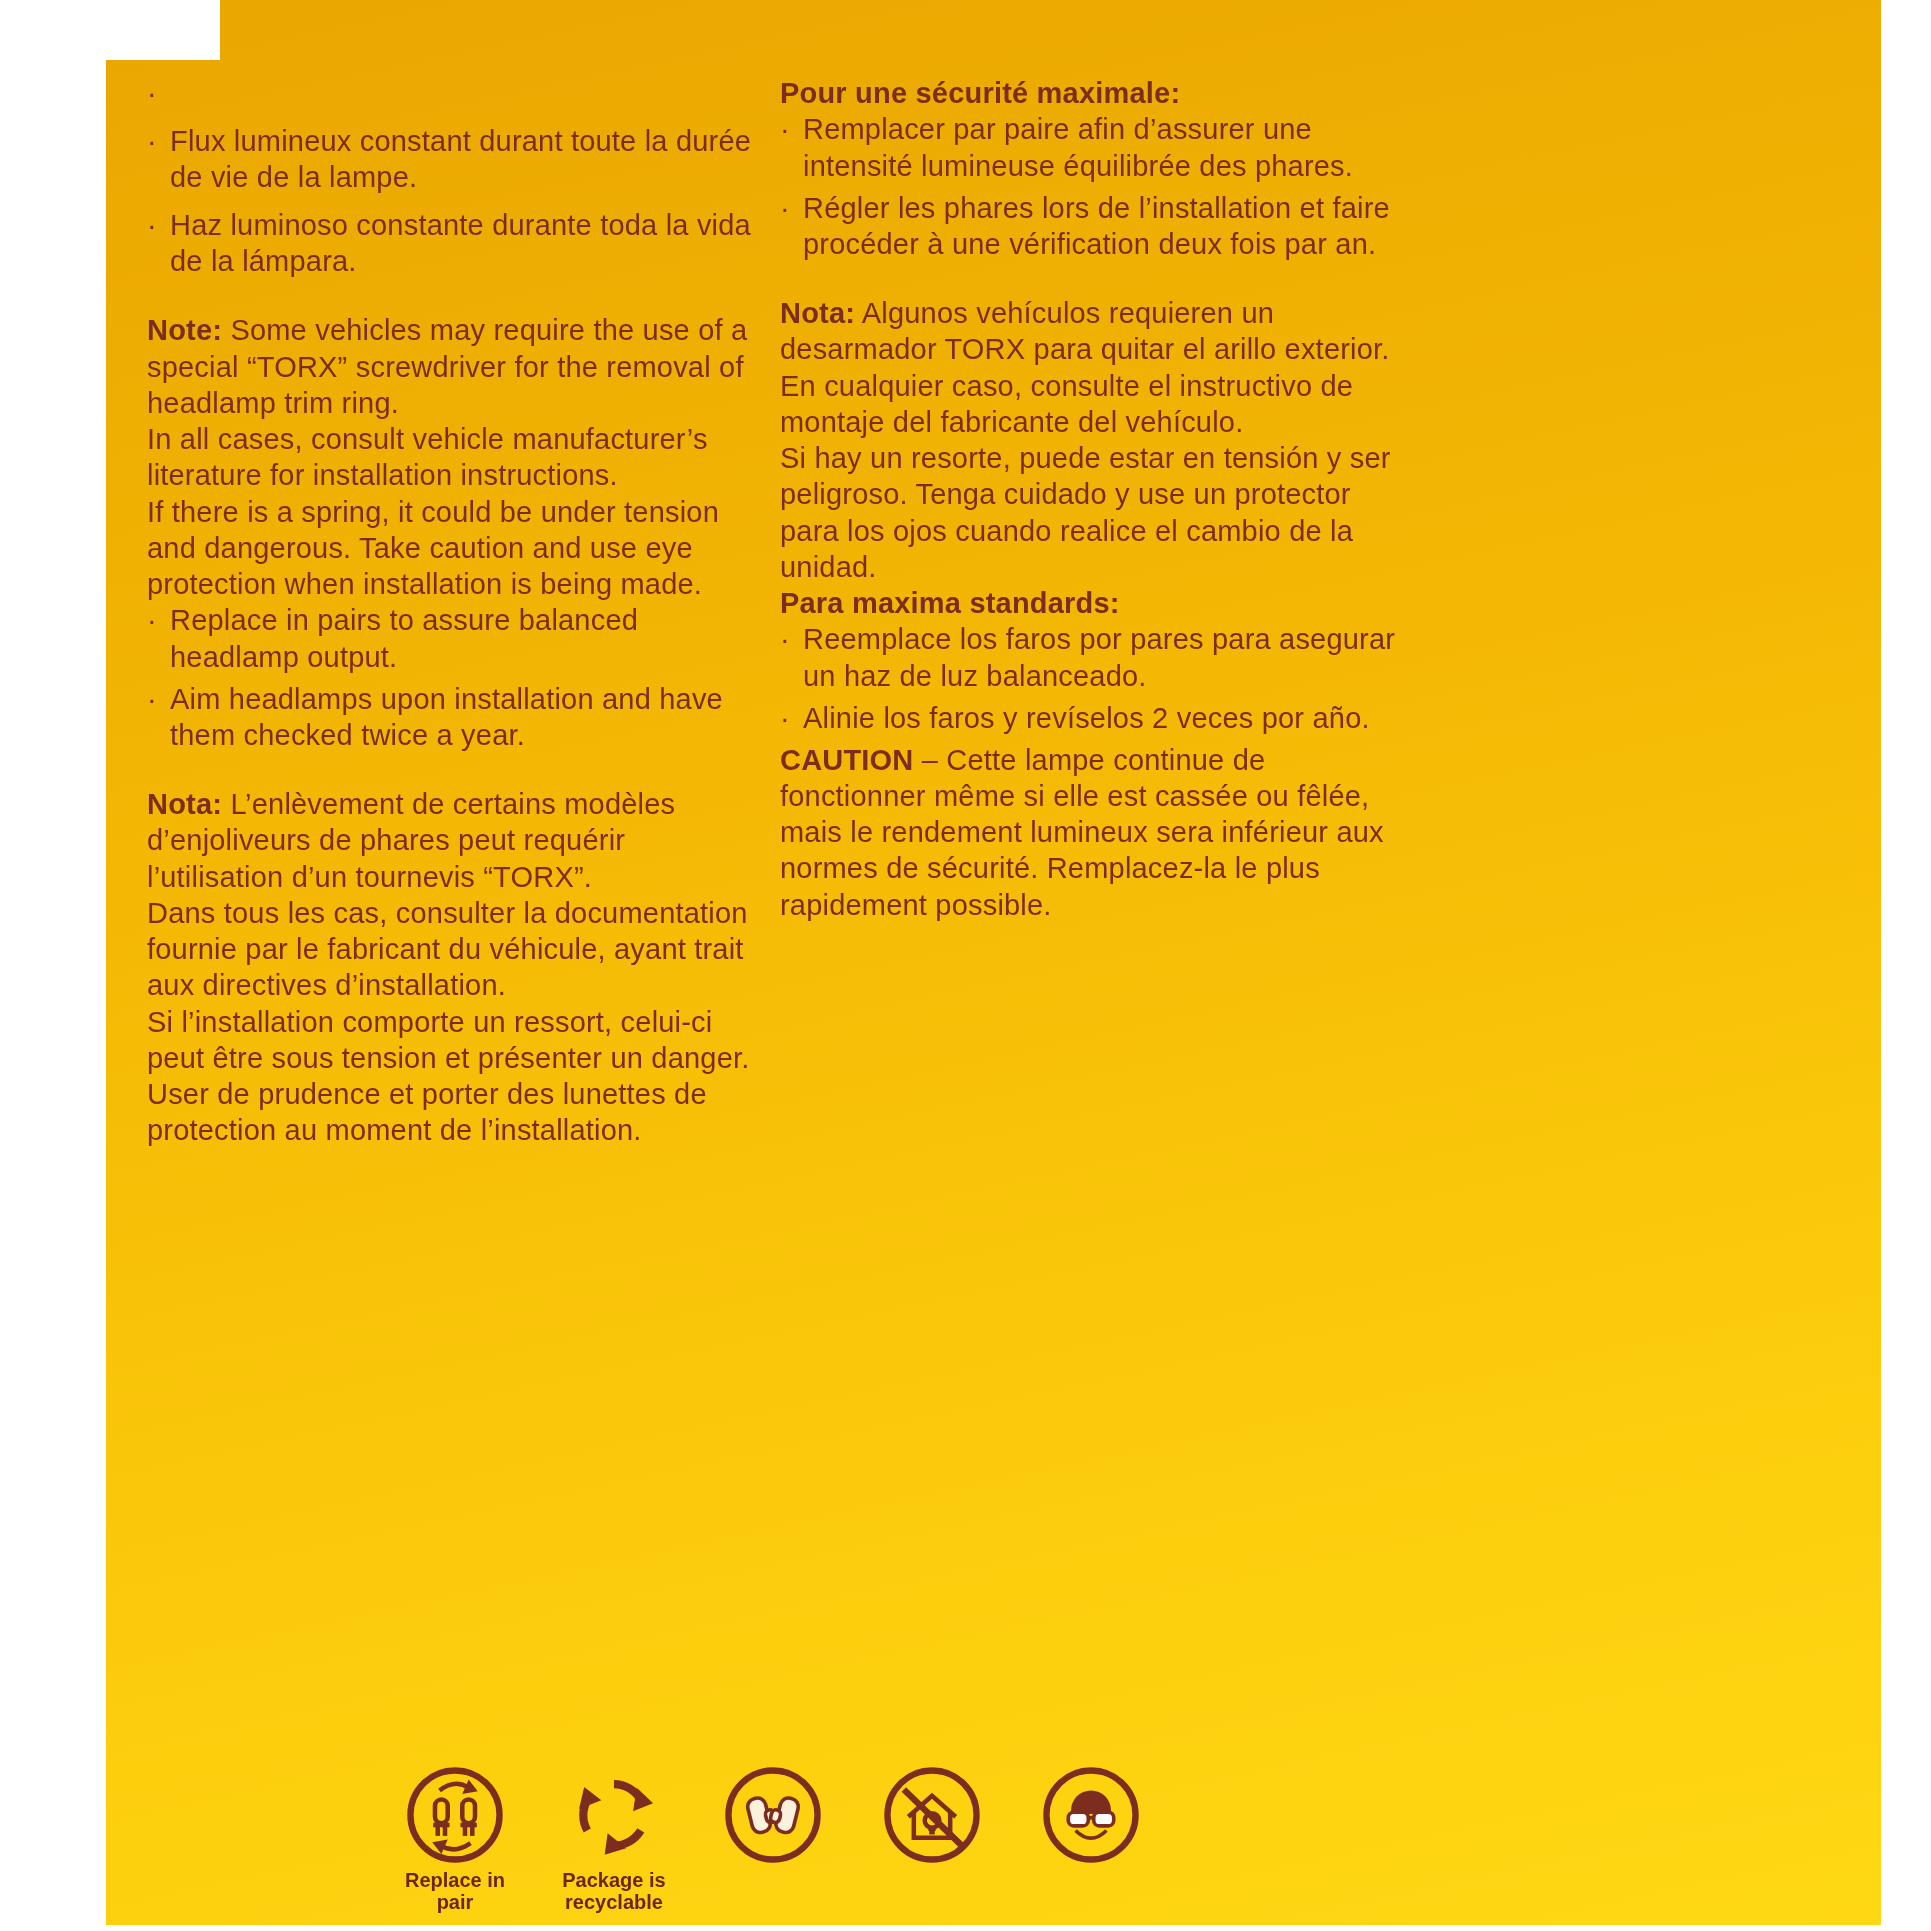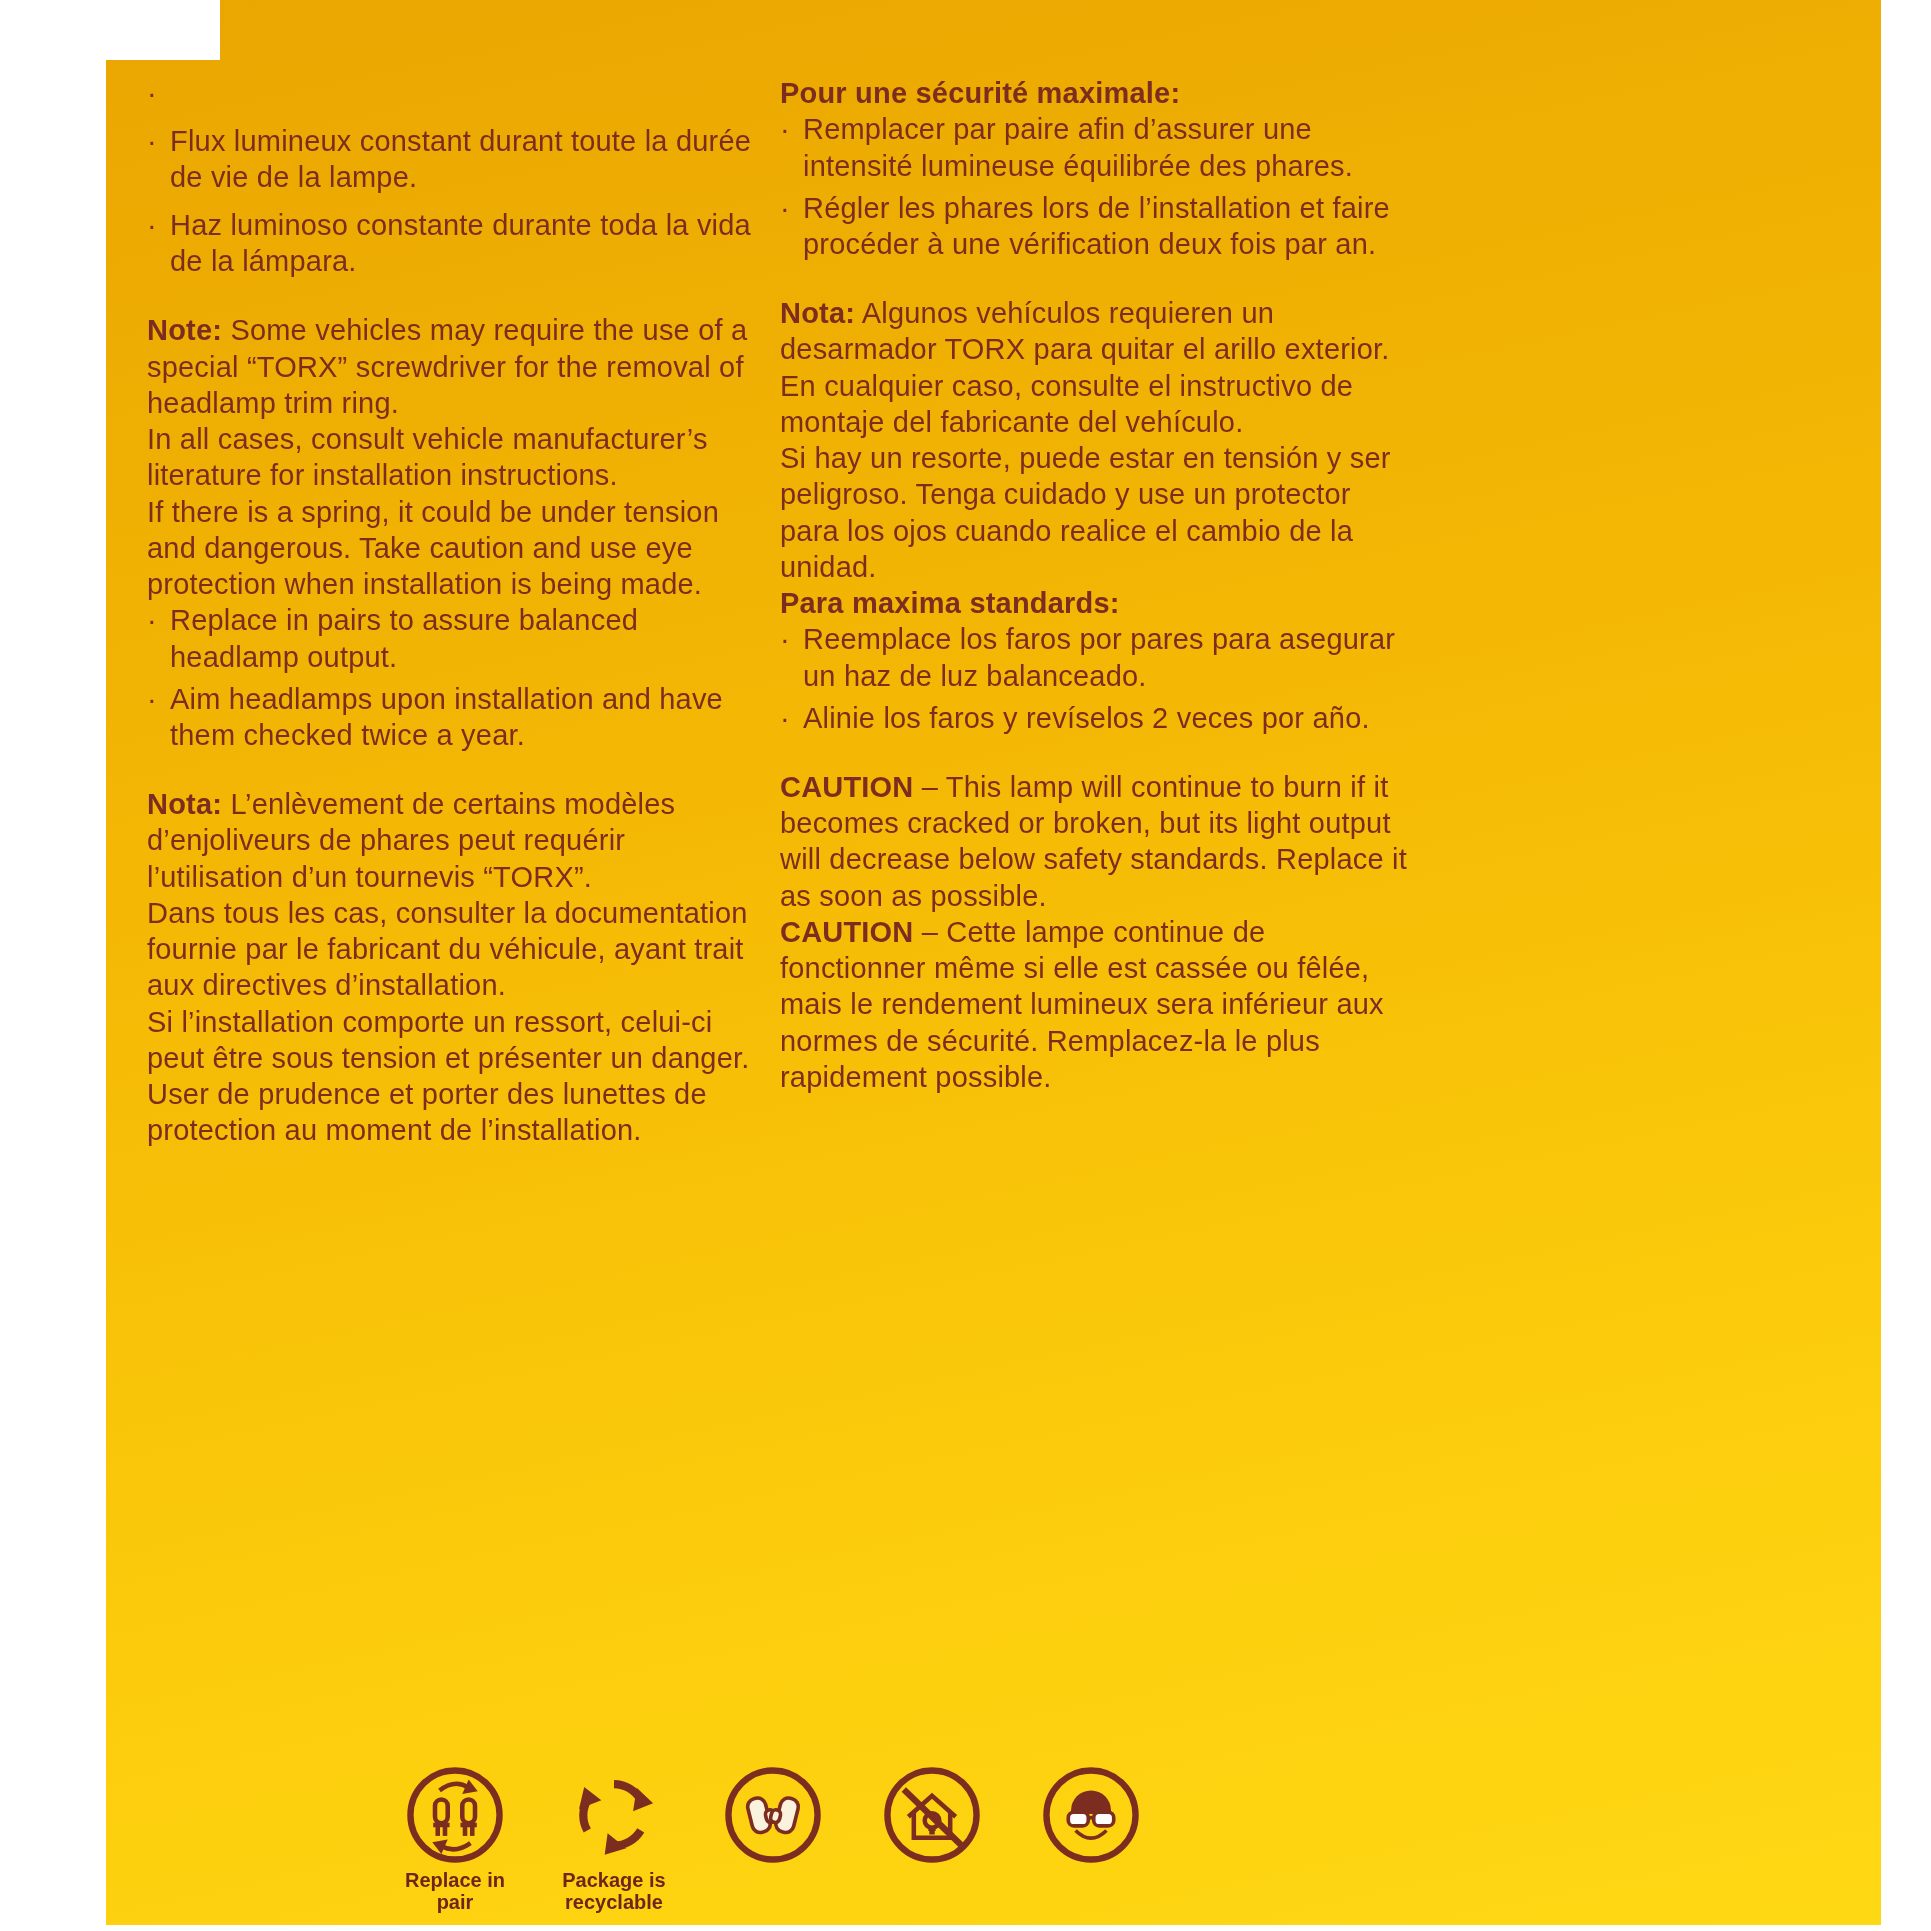--- a/index.html
+++ b/index.html
@@ -110,24 +110,20 @@
         <div class="bullet-row tight">
           <span class="bullet-glyph">·</span>
           <span>Reemplace los faros por pares para asegurar un haz de luz balanceado.</span>
         </div>
         <div class="bullet-row tight">
           <span class="bullet-glyph">·</span>
           <span>Alinie los faros y revíselos 2 veces por año.</span>
         </div>
       </div>
 
-      <p class="para">
-        <span class="plabel">CAUTION</span>
-        <span class="ptext">– This lamp will continue to burn if it becomes cracked or broken, but its light output will decrease below safety standards. Replace it as soon as possible.</span>
-      </p>
       <p class="para nogap">
         <span class="plabel">CAUTION</span>
         <span class="ptext">– Cette lampe continue de fonctionner même si elle est cassée ou fêlée, mais le rendement lumineux sera inférieur aux normes de sécurité. Remplacez-la le plus rapidement possible.</span>
       </p>
     </div>
 
     <div class="icons-row">
 
       <div class="icon-cell">
         <span>

